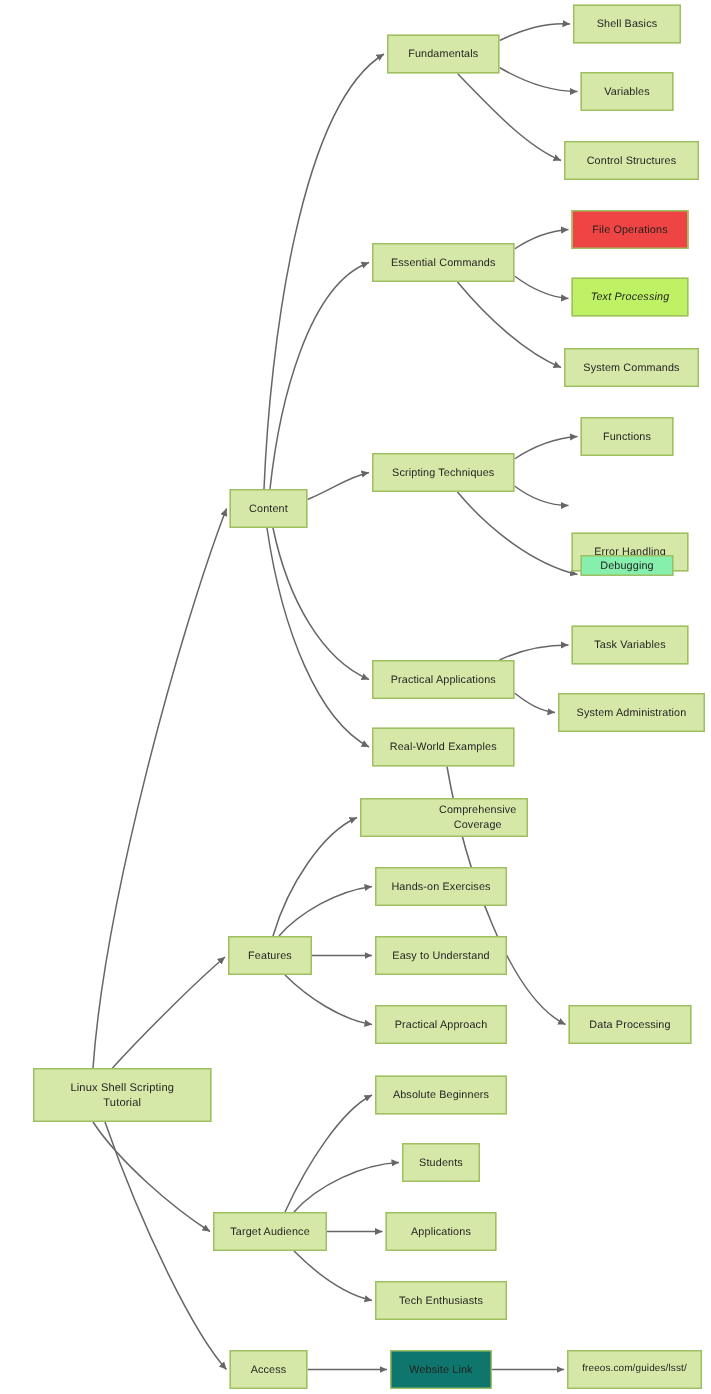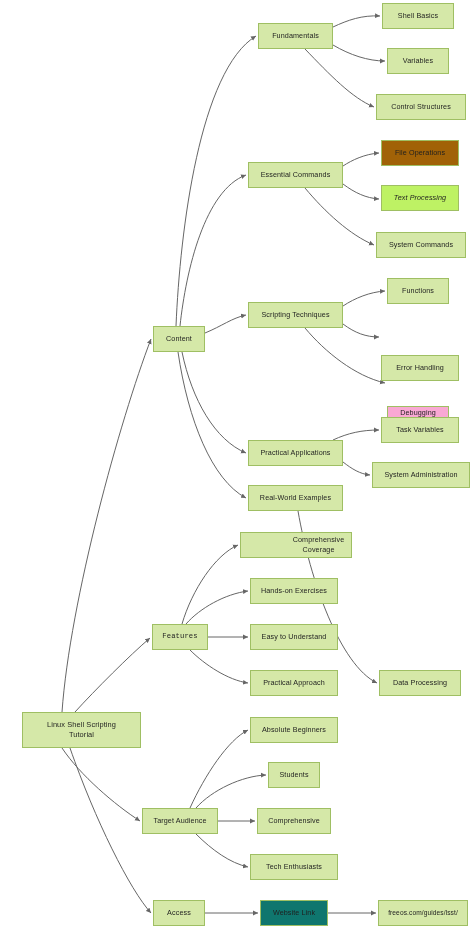--- a/index.html
+++ b/index.html
@@ -91,44 +91,44 @@
         <path class="edge-path" d="M 218 821 L 255 821" marker-end="url(#arrow)"></path>
         <path class="edge-path" d="M 196 834 C 212 850 230 863 248 867" marker-end="url(#arrow)"></path>
         <path class="edge-path" d="M 205 913 L 258 913" marker-end="url(#arrow)"></path>
         <path class="edge-path" d="M 328 913 L 376 913" marker-end="url(#arrow)"></path>
       </g>
   </svg>
   <div id="node-layer">
       <div class="node root" style="left: 2px; top: 712px; width: 119px; height: 36px; background: rgb(213, 232, 168); border-color: rgb(159, 191, 99); color: rgb(31, 31, 31); margin-left: 20px;">Linux Shell Scripting
 Tutorial</div>
       <div class="node" style="left: 153px; top: 326px; width: 52px; height: 26px; background: rgb(213, 232, 168); border-color: rgb(159, 191, 99); color: rgb(31, 31, 31);">Content</div>
-      <div class="node" style="left: 152px; top: 624px; width: 56px; height: 26px; background: rgb(213, 232, 168); border-color: rgb(159, 191, 99); color: rgb(31, 31, 31); font-family: Liberation Mono, monospace;">Features</div>
+      <div class="node" style="left: 152px; top: 624px; width: 56px; height: 26px; background: rgb(213, 232, 168); border-color: rgb(159, 191, 99); color: rgb(31, 31, 31);">Features</div>
       <div class="node" style="left: 142px; top: 808px; width: 76px; height: 26px; background: rgb(213, 232, 168); border-color: rgb(159, 191, 99); color: rgb(31, 31, 31);">Target Audience</div>
       <div class="node" style="left: 153px; top: 900px; width: 52px; height: 26px; background: rgb(213, 232, 168); border-color: rgb(159, 191, 99); color: rgb(31, 31, 31);">Access</div>
       <div class="node" style="left: 258px; top: 23px; width: 75px; height: 26px; background: rgb(213, 232, 168); border-color: rgb(159, 191, 99); color: rgb(31, 31, 31);">Fundamentals</div>
       <div class="node" style="left: 248px; top: 162px; width: 95px; height: 26px; background: rgb(213, 232, 168); border-color: rgb(159, 191, 99); color: rgb(31, 31, 31);">Essential Commands</div>
       <div class="node" style="left: 248px; top: 302px; width: 95px; height: 26px; background: rgb(213, 232, 168); border-color: rgb(159, 191, 99); color: rgb(31, 31, 31);">Scripting Techniques</div>
       <div class="node" style="left: 248px; top: 440px; width: 95px; height: 26px; background: rgb(213, 232, 168); border-color: rgb(159, 191, 99); color: rgb(31, 31, 31);">Practical Applications</div>
       <div class="node" style="left: 248px; top: 485px; width: 95px; height: 26px; background: rgb(213, 232, 168); border-color: rgb(159, 191, 99); color: rgb(31, 31, 31);">Real-World Examples</div>
       <div class="node" style="left: 382px; top: 3px; width: 72px; height: 26px; background: rgb(213, 232, 168); border-color: rgb(159, 191, 99); color: rgb(31, 31, 31);">Shell Basics</div>
       <div class="node" style="left: 387px; top: 48px; width: 62px; height: 26px; background: rgb(213, 232, 168); border-color: rgb(159, 191, 99); color: rgb(31, 31, 31);">Variables</div>
       <div class="node" style="left: 376px; top: 94px; width: 90px; height: 26px; background: rgb(213, 232, 168); border-color: rgb(159, 191, 99); color: rgb(31, 31, 31);">Control Structures</div>
-      <div class="node" style="left: 381px; top: 140px; width: 78px; height: 26px; background: #a16207; border-color: rgb(159, 191, 99); color: rgb(31, 31, 31);">File Operations</div>
+      <div class="node" style="left: 381px; top: 140px; width: 78px; height: 26px; background: #ef4444; border-color: rgb(159, 191, 99); color: rgb(31, 31, 31);">File Operations</div>
       <div class="node" style="left: 381px; top: 185px; width: 78px; height: 26px; background: #bef264; border-color: rgb(159, 191, 99); color: rgb(31, 31, 31); font-style: italic;">Text Processing</div>
       <div class="node" style="left: 376px; top: 232px; width: 90px; height: 26px; background: rgb(213, 232, 168); border-color: rgb(159, 191, 99); color: rgb(31, 31, 31);">System Commands</div>
       <div class="node" style="left: 387px; top: 278px; width: 62px; height: 26px; background: rgb(213, 232, 168); border-color: rgb(159, 191, 99); color: rgb(31, 31, 31);">Functions</div>
       <div class="node" style="left: 381px; top: 324px; width: 78px; height: 26px; background: rgb(213, 232, 168); border-color: rgb(159, 191, 99); color: rgb(31, 31, 31); margin-top: 31px;">Error Handling</div>
-      <div class="node" style="left: 387px; top: 370px; width: 62px; height: 14px; background: #f9a8d4; border-color: rgb(159, 191, 99); color: rgb(31, 31, 31); margin-top: 36px;">Debugging</div>
+      <div class="node" style="left: 387px; top: 370px; width: 62px; height: 14px; background: #86efac; border-color: rgb(159, 191, 99); color: rgb(31, 31, 31);">Debugging</div>
       <div class="node" style="left: 381px; top: 417px; width: 78px; height: 26px; background: rgb(213, 232, 168); border-color: rgb(159, 191, 99); color: rgb(31, 31, 31);">Task Variables</div>
       <div class="node" style="left: 372px; top: 462px; width: 98px; height: 26px; background: rgb(213, 232, 168); border-color: rgb(159, 191, 99); color: rgb(31, 31, 31);">System Administration</div>
       <div class="node" style="left: 379px; top: 670px; width: 82px; height: 26px; background: rgb(213, 232, 168); border-color: rgb(159, 191, 99); color: rgb(31, 31, 31);">Data Processing</div>
       <div class="node" style="left: 240px; top: 532px; width: 112px; height: 26px; background: rgb(213, 232, 168); border-color: rgb(159, 191, 99); color: rgb(31, 31, 31); padding-left: 47px;">Comprehensive Coverage</div>
       <div class="node" style="left: 250px; top: 578px; width: 88px; height: 26px; background: rgb(213, 232, 168); border-color: rgb(159, 191, 99); color: rgb(31, 31, 31);">Hands-on Exercises</div>
       <div class="node" style="left: 250px; top: 624px; width: 88px; height: 26px; background: rgb(213, 232, 168); border-color: rgb(159, 191, 99); color: rgb(31, 31, 31);">Easy to Understand</div>
       <div class="node" style="left: 250px; top: 670px; width: 88px; height: 26px; background: rgb(213, 232, 168); border-color: rgb(159, 191, 99); color: rgb(31, 31, 31);">Practical Approach</div>
       <div class="node" style="left: 250px; top: 717px; width: 88px; height: 26px; background: rgb(213, 232, 168); border-color: rgb(159, 191, 99); color: rgb(31, 31, 31);">Absolute Beginners</div>
       <div class="node" style="left: 268px; top: 762px; width: 52px; height: 26px; background: rgb(213, 232, 168); border-color: rgb(159, 191, 99); color: rgb(31, 31, 31);">Students</div>
-      <div class="node" style="left: 257px; top: 808px; width: 74px; height: 26px; background: rgb(213, 232, 168); border-color: rgb(159, 191, 99); color: rgb(31, 31, 31);">Comprehensive</div>
+      <div class="node" style="left: 257px; top: 808px; width: 74px; height: 26px; background: rgb(213, 232, 168); border-color: rgb(159, 191, 99); color: rgb(31, 31, 31);">Applications</div>
       <div class="node" style="left: 250px; top: 854px; width: 88px; height: 26px; background: rgb(213, 232, 168); border-color: rgb(159, 191, 99); color: rgb(31, 31, 31);">Tech Enthusiasts</div>
       <div class="node" style="left: 260px; top: 900px; width: 68px; height: 26px; background: #0f766e; border-color: rgb(159, 191, 99); color: rgb(31, 31, 31);">Website Link</div>
       <div class="node url" style="left: 378px; top: 900px; width: 90px; height: 26px; background: rgb(213, 232, 168); border-color: rgb(159, 191, 99); color: rgb(31, 31, 31);">freeos.com/guides/lsst/</div>
     </div>
 </div>
 
 </body></html>

